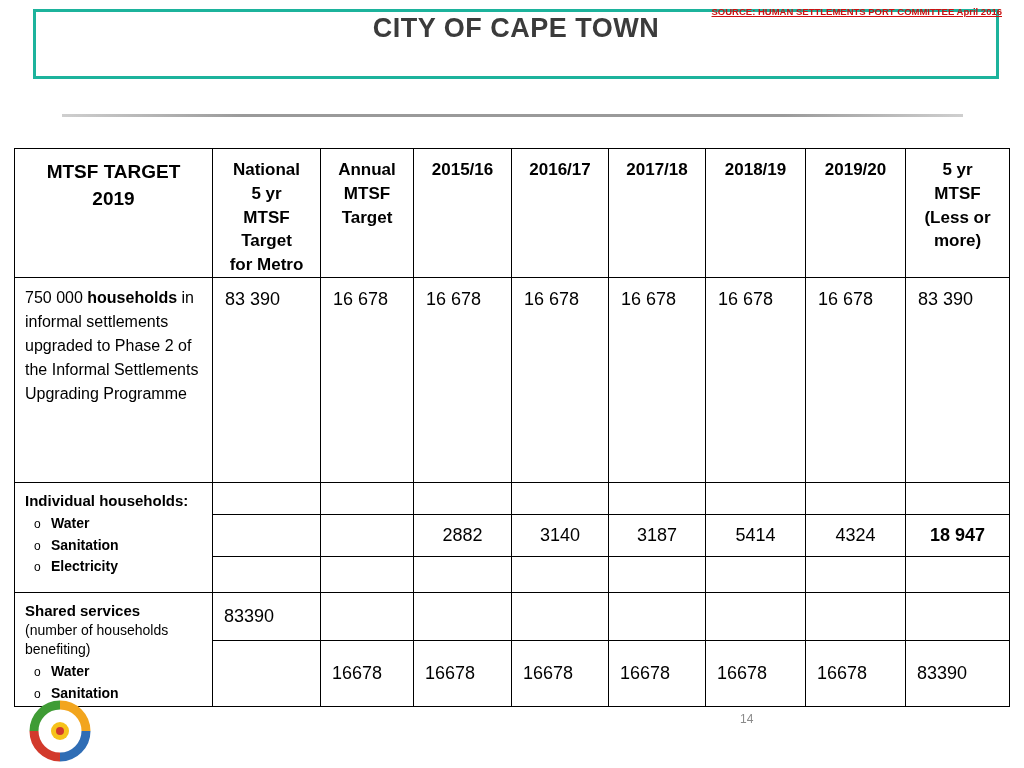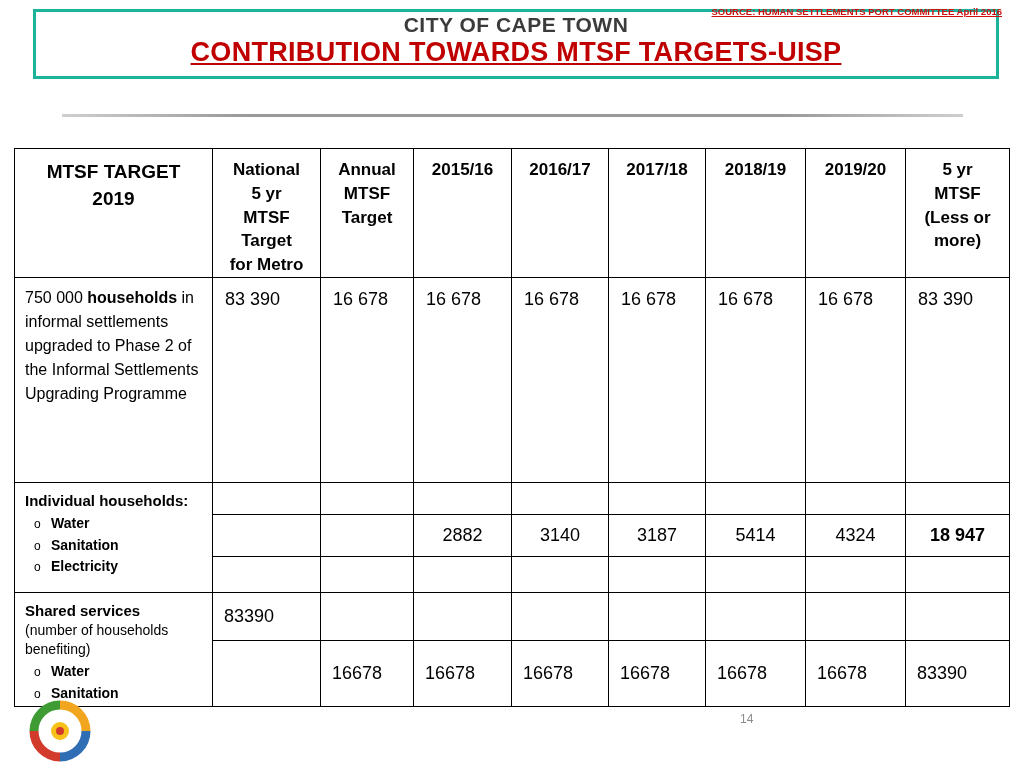--- a/index.html
+++ b/index.html
@@ -16,21 +16,21 @@
   
   .title-box {
     position: absolute;
     left: 33px; top: 9px;
     width: 966px; height: 70px;
     border: 3px solid #1cb39c;
     text-align: center;
     padding-top: 1px;
     background: #ffffff;
   }
-  .title-line1 { font-size: 21px; font-weight: bold; color: #3b3b3b; letter-spacing: 0.5px; }
+  .title-line1 { font-size: 27px; font-weight: bold; color: #3b3b3b; letter-spacing: 0.5px; }
   .title-line2 { font-size: 27px; font-weight: bold; color: #c00000; text-decoration: underline; letter-spacing: 0.3px; }
   .source-note {
     position: absolute; top: 6px; right: 22px;
     font-size: 9.5px; font-weight: bold; color: #cc1111;
     text-decoration: underline; z-index: 3;
   }
 
   .divider {
     position: absolute; left: 62px; top: 114px;
     width: 901px; height: 3px;
@@ -89,21 +89,20 @@
 </style>
 </head>
 <body>
 
 <div class="slide">
 
   <div class="source-note">SOURCE: HUMAN SETTLEMENTS PORT COMMITTEE April 2016</div>
 
   <div class="title-box">
     <div class="title-line1">CITY OF CAPE TOWN</div>
-    <div class="title-line2">CONTRIBUTION TOWARDS MTSF TARGETS-UISP</div>
   </div>
 
   <div class="divider"></div>
 
   <table class="mtsf">
     <colgroup>
       <col style="width:198px">
         <col style="width:108px">
         <col style="width:93px">
       <col style="width:98px">

